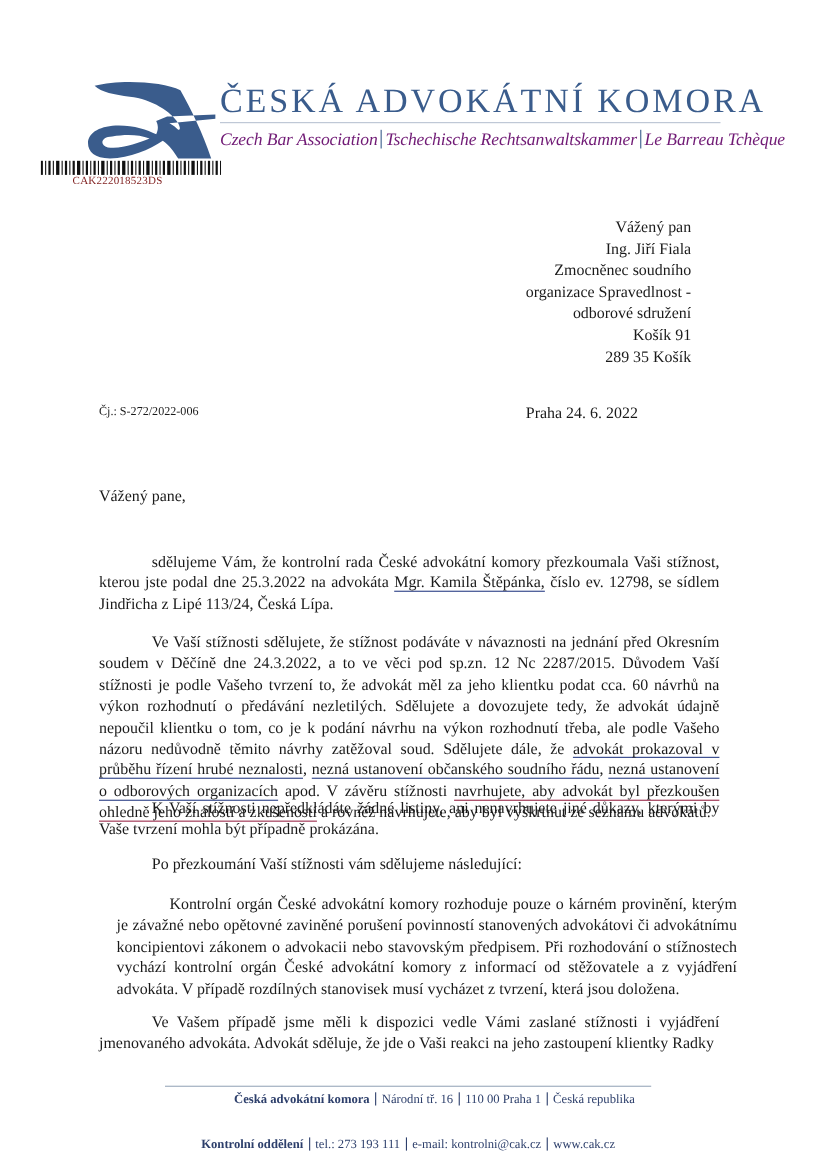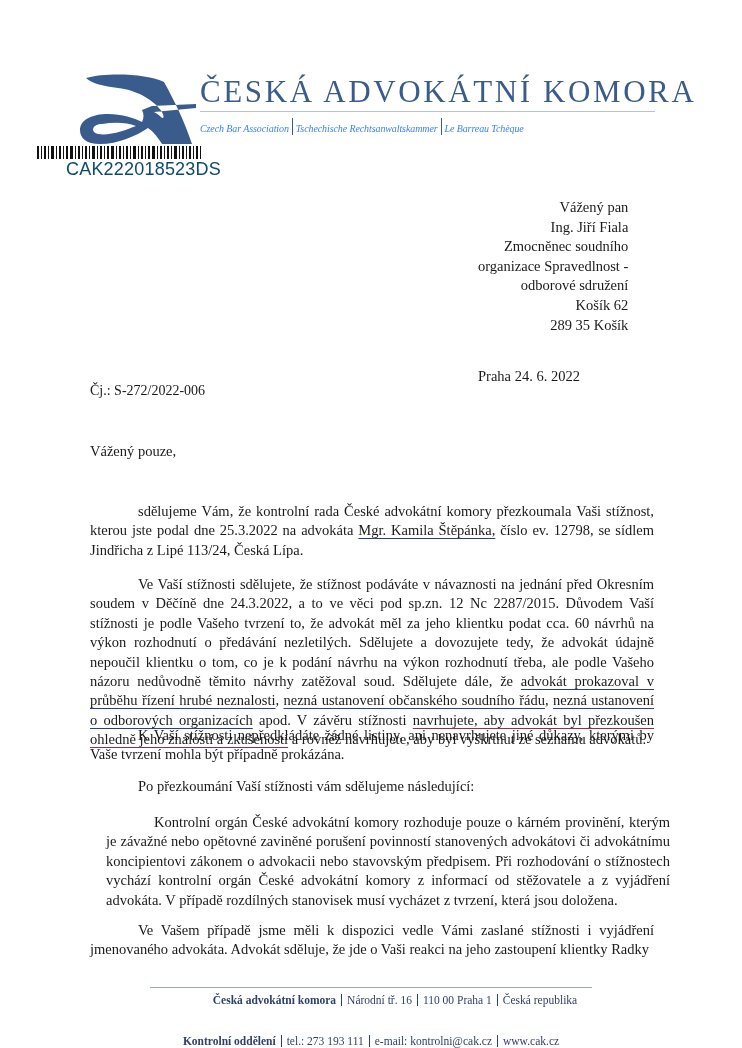--- a/index.html
+++ b/index.html
@@ -3,32 +3,32 @@
 <meta charset="utf-8">
 <style>
   html, body { margin: 0; padding: 0; background: #ffffff; }
   body { width: 742px; height: 1048px; position: relative; overflow: hidden; font-family: "Liberation Serif", "DejaVu Serif", serif; color: #1a1a1a; }
   .abs { position: absolute; }
 
   
   .logo { left: 78px; top: 74px; width: 118px; height: 72px; }
   .org-title { left: 200px; top: 74px; font-size: 31px; letter-spacing: 2.6px; color: #3a5c8c; font-family: "Liberation Serif", serif; white-space: nowrap; }
   .org-rule { left: 200px; top: 111px; width: 455px; height: 1px; background: #b8c3d2; }
-  .org-sub { left: 200px; top: 118px; font-size: 10px; font-style: italic; color: #3b82f6; white-space: nowrap; letter-spacing: -0.1px; }
+  .org-sub { left: 200px; top: 118px; font-size: 16px; font-style: italic; color: #701a75; white-space: nowrap; letter-spacing: -0.1px; }
   .org-sub .sep { display:inline-block; width:1px; height:17px; background:#3a5c8c; vertical-align:-3px; margin: 0 3px; }
 
   .barcode { left: 37px; top: 146px; width: 164px; height: 13px; }
-  .barcode-text { left: 66px; top: 159px; font-family: Liberation Sans, sans-serif; font-size: 18px; color: #0c4a6e; letter-spacing: 0.2px; }
+  .barcode-text { left: 66px; top: 159px; font-family: Liberation Serif, serif; font-size: 10px; color: #7f1d1d; letter-spacing: 0.2px; }
 
   
   .address { left: 478px; top: 198px; font-size: 14.5px; line-height: 19.6px; }
   .address div { white-space: nowrap; text-align: right; }
 
   .date { left: 478px; top: 368px; font-size: 14.5px; }
-  .ref { left: 90px; top: 383px; font-size: 14px; text-align: right; }
+  .ref { left: 90px; top: 368px; font-size: 11px; text-align: right; }
   .salutation { left: 90px; top: 443px; font-size: 14.5px; }
 
   
   .para { left: 90px; width: 564px; font-size: 14.5px; line-height: 19.4px; text-align: justify; }
   .para .indent { display: inline-block; width: 48px; }
   .u-blue { text-decoration: underline; text-decoration-color: #2b3f86; text-underline-offset: 3px; }
   .u-red { text-decoration: underline; text-decoration-color: #9a2a4a; text-underline-offset: 3px; }
 
   
   .footer-rule { left: 150px; top: 987px; width: 442px; height: 1px; background: #9aa8bb; }
@@ -98,27 +98,27 @@
   </g>
 </svg>
 <div class="abs barcode-text">CAK222018523DS</div>
 
 <div class="abs address">
   <div>Vážený pan</div>
   <div>Ing. Jiří Fiala</div>
   <div>Zmocněnec soudního</div>
   <div>organizace Spravedlnost -</div>
   <div>odborové sdružení</div>
-  <div>Košík 62</div>
+  <div>Košík 91</div>
   <div>289 35 Košík</div>
 </div>
 
 <div class="abs date">Praha 24. 6. 2022</div>
 <div class="abs ref">Čj.: S-272/2022-006</div>
-<div class="abs salutation">Vážený pouze,</div>
+<div class="abs salutation">Vážený pane,</div>
 
 <div class="abs para" style="top:502px;">
   <span class="indent"></span><span>sdělujeme Vám, že kontrolní rada České advokátní komory přezkoumala Vaši stížnost, kterou jste podal dne 25.3.2022 na advokáta </span><span class="u-blue">Mgr. Kamila Štěpánka,</span><span> číslo ev. 12798, se sídlem Jindřicha z Lipé 113/24, Česká Lípa.</span>
 </div>
 
 <div class="abs para" style="top:575px;">
   <span class="indent"></span><span>Ve Vaší stížnosti sdělujete, že stížnost podáváte v návaznosti na jednání před Okresním soudem v Děčíně dne 24.3.2022, a to ve věci pod sp.zn. 12 Nc 2287/2015. Důvodem Vaší stížnosti je podle Vašeho tvrzení to, že advokát měl za jeho klientku podat cca. 60 návrhů na výkon rozhodnutí o předávání nezletilých. Sdělujete a dovozujete tedy, že advokát údajně nepoučil klientku o tom, co je k podání návrhu na výkon rozhodnutí třeba, ale podle Vašeho názoru nedůvodně těmito návrhy zatěžoval soud. Sdělujete dále, že </span><span class="u-blue">advokát prokazoval v průběhu řízení hrubé neznalosti</span><span>, </span><span class="u-blue">nezná ustanovení občanského soudního řádu</span><span>, </span><span class="u-blue">nezná ustanovení o odborových organizacích</span><span> apod. V závěru stížnosti </span><span class="u-red">navrhujete, aby advokát byl přezkoušen ohledně jeho znalostí a zkušeností</span><span> a rovněž navrhujete, aby byl vyškrtnut ze seznamu advokátů.</span>
 </div>
 
 <div class="abs para" style="top:726px;">

